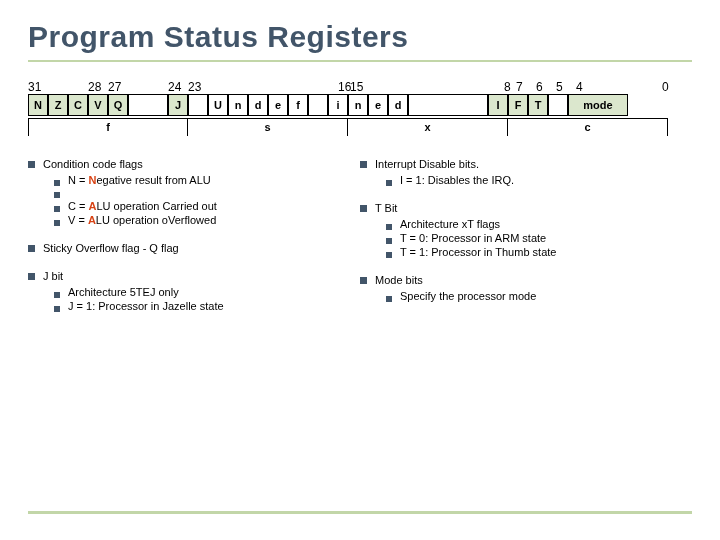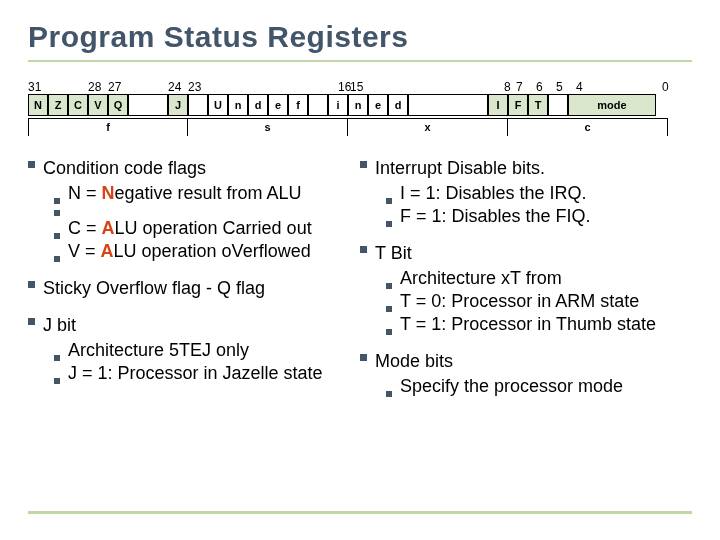--- a/index.html
+++ b/index.html
@@ -64,21 +64,21 @@
   padding-top: 2px;
 }
 
 .cols {
   display: flex;
   margin-top: 22px;
   gap: 0;
 }
 .col {
   width: 50%;
-  font-size: 18px;
+  font-size: 11px;
 }
 .section { margin-bottom: 16px; }
 .sec-head {
   display: flex;
   align-items: flex-start;
   margin-bottom: 4px;
 }
 .sq {
   width: 7px; height: 7px; background: #425569; margin-right: 8px;
   margin-top: 3px; flex-shrink: 0;
@@ -144,21 +144,21 @@
       <div class="cell" style="width:20px">i</div>
       <div class="cell" style="width:20px">n</div>
       <div class="cell" style="width:20px">e</div>
       <div class="cell" style="width:20px">d</div>
       <div class="cell" style="width:80px"></div>
 
       <div class="cell fill" style="width:20px">I</div>
       <div class="cell fill" style="width:20px">F</div>
       <div class="cell fill" style="width:20px">T</div>
       <div class="cell" style="width:20px"></div>
-      <div class="cell fill" style="width:88px">mode</div>
+      <div class="cell fill" style="width:60px">mode</div>
     </div>
 
     <div class="fields">
       <div class="field" style="width:160px">f</div>
       <div class="field" style="width:160px;border-left:none">s</div>
       <div class="field" style="width:160px;border-left:none">x</div>
       <div class="field" style="width:160px;border-left:none">c</div>
     </div>
   </div>
 
@@ -221,36 +221,32 @@
       <div class="section">
         <div class="sec-head">
             <div class="sq"></div>
           <div class="sec-title">Interrupt Disable bits.</div>
         </div>
         <div class="sub">
           <div class="sub-row">
               <div class="sq sm"></div>
             <div>I  = 1: Disables the IRQ.</div>
             </div>
-          <div class="sub-row">
-              <div class="sq sm"></div>
-            <div>F = 1: Disables the FIQ.</div>
-            </div>
         </div>
       </div>
 
       <div class="section">
         <div class="sec-head">
             <div class="sq"></div>
           <div class="sec-title">T Bit</div>
         </div>
         <div class="sub">
           <div class="sub-row">
               <div class="sq sm"></div>
-            <div>Architecture xT from</div>
+            <div>Architecture xT flags</div>
             </div>
           <div class="sub-row">
               <div class="sq sm"></div>
             <div>T = 0: Processor in ARM state</div>
             </div>
           <div class="sub-row">
               <div class="sq sm"></div>
             <div>T = 1: Processor in Thumb state</div>
             </div>
         </div>

